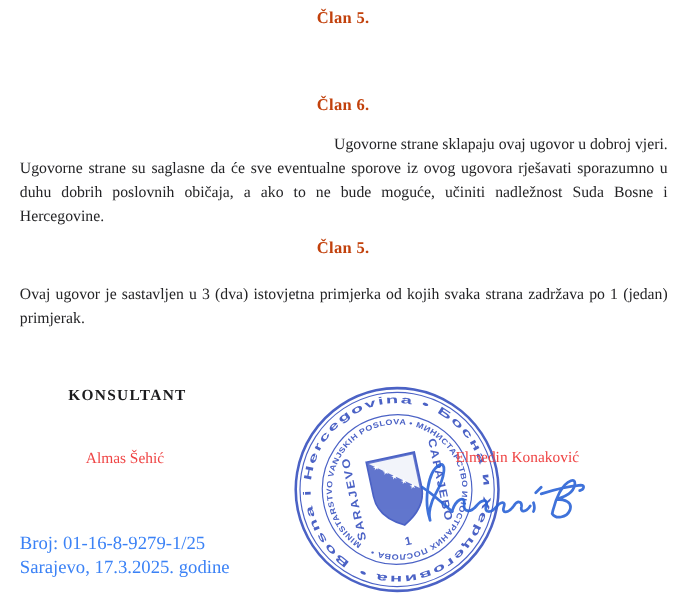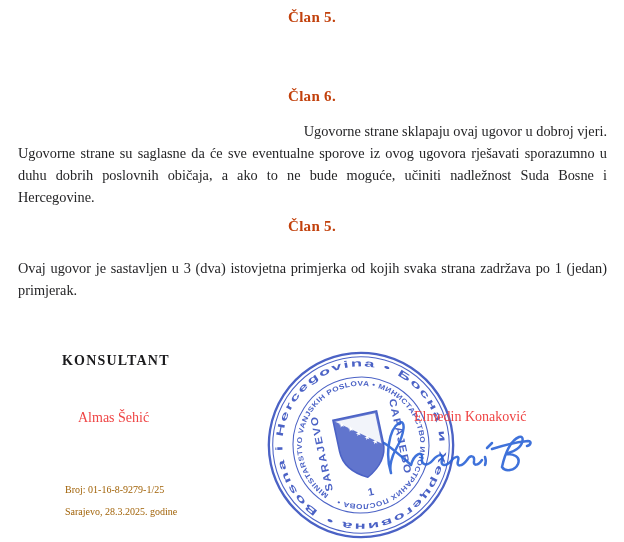--- a/index.html
+++ b/index.html
@@ -22,21 +22,21 @@
   #p1{top:44px}
   #p2a{top:120px;text-align:right;}
   #p2b{top:142px}
   #p4{top:257px}
   .role{position:absolute;font-weight:bold;font-size:14px;color:#1b1b1d;}
   #role-left{left:62px;top:353px;letter-spacing:1.2px;}
   #role-right{left:388px;top:351px;width:134px;text-align:center;line-height:21px;letter-spacing:.6px;}
   .name{position:absolute;font-size:14px;color:#ef4444;}
   #name-left{left:78px;top:410px;}
   #name-right{left:414px;top:409px;}
-  .footer-line{position:absolute;left:18px;font-size:10px;color:#a16207;margin-left:47px;}
+  .footer-line{position:absolute;left:18px;font-size:17px;color:#3b82f6;}
   #f1{top:484px}
   #f2{top:506px}
 
   .stamp{position:absolute;left:262px;top:348px;width:198px;height:194px;opacity:.92;}
   .st-stroke{stroke:var(--stamp-color,#3c55c1);fill:none;}
   .st-text{
     font-family:"Liberation Sans", sans-serif;font-weight:bold;
     fill:var(--stamp-color,#3c55c1);
   }
   .st-fill{fill:var(--stamp-color,#3c55c1);}
@@ -105,15 +105,15 @@
       <path d="M 10 30 C 18 35 27 43 37 52"></path>
       <path d="M 37 52 C 40 41 49 37 48 45 C 47 52 53 54 59 47 C 64 41 70 40 68 47 C 66 53 72 54 77 48 C 81 43 86 42 84 48 C 82 54 88 54 93 47 C 96 42 101 42 100 48 C 99 53 104 53 108 47"></path>
       <path d="M 111 44 C 112 47 112 50 111 52"></path>
       <path d="M 113 35 L 118 30"></path>
       <path d="M 128 54 C 131 40 137 27 145 24 C 151 22 149 32 143 36 C 139 39 134 40 132 41 C 139 41 147 43 144 51 C 141 58 131 59 128 54"></path>
       <path d="M 118 36 C 130 32 144 29 154 28 C 158 28 157 32 153 33"></path>
     </g>
   </svg>
 
   <div class="footer-line" id="f1">Broj: 01-16-8-9279-1/25</div>
-  <div class="footer-line" id="f2">Sarajevo, 28.3.2025. godine</div>
+  <div class="footer-line" id="f2">Sarajevo, 17.3.2025. godine</div>
 
 </div>
 
 </body></html>

